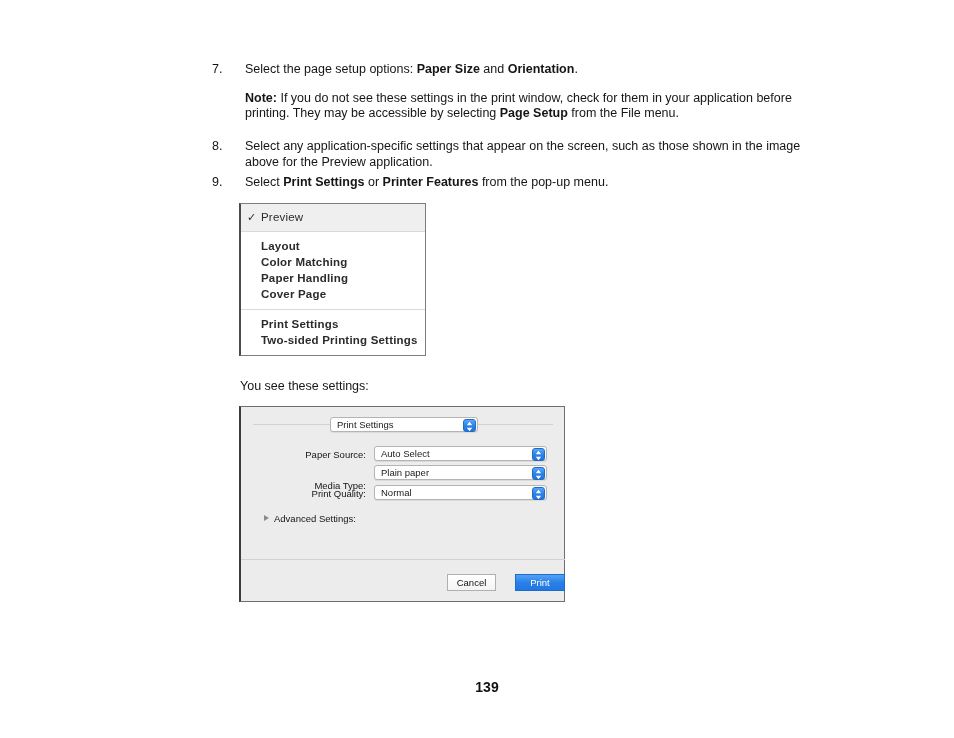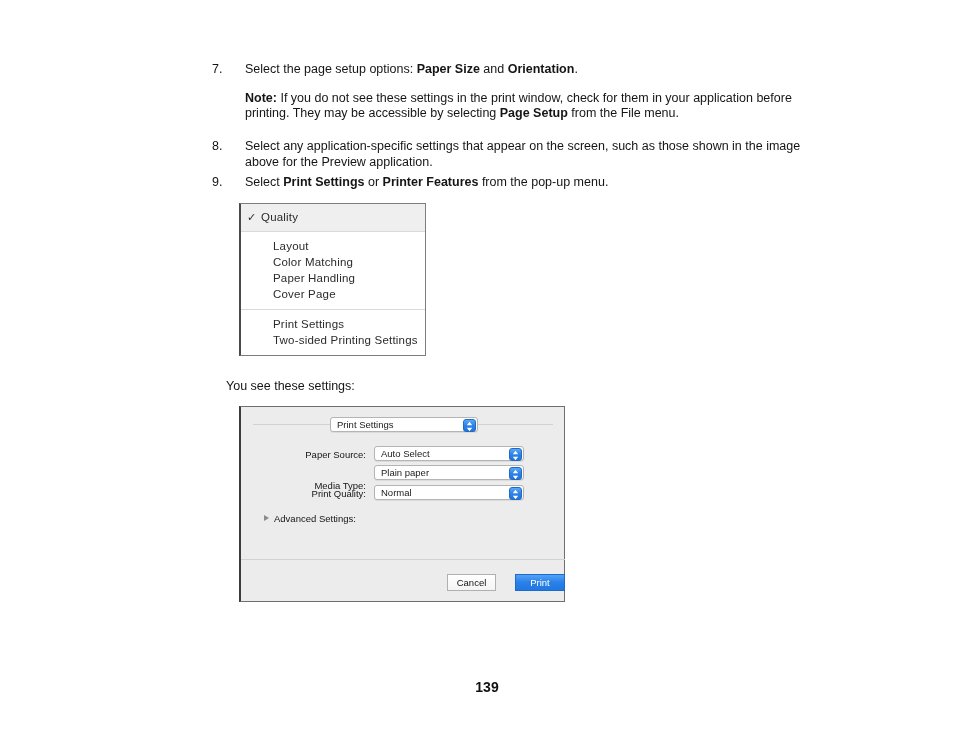--- a/index.html
+++ b/index.html
@@ -59,38 +59,39 @@
     box-sizing: border-box;
     font-size: 11.5px;
     color: #2b2b2b;
   }
   .pm-head {
     background: #efefef;
     padding: 5px 0 6px 0;
     border-bottom: 1px solid #d9d9d9;
   }
   .pm-group {
-    padding: 6px 0 7px 12px;
+    padding: 6px 0 7px 0;
+    font-weight: bold;
   }
   .pm-group.divided { border-top: 1px solid #d9d9d9; }
   .pm-item {
     padding: 2px 0 2px 20px;
     white-space: nowrap;
     letter-spacing: 0.2px;
   }
   .pm-item .check {
     position: absolute;
     margin-left: -14px;
     font-size: 11px;
   }
 
   
   .caption {
     position: absolute;
-    left: 226px;
+    left: 240px;
     top: 379px;
     font-size: 12.5px;
     color: #151515;
     text-align: right;
   }
 
   
   .print-dialog {
     position: absolute;
     left: 239px;
@@ -149,21 +150,21 @@
 
   .row-label {
     position: absolute;
     text-align: right;
     width: 120px;
     font-size: 9.5px;
     color: #141414;
   }
   .row-sel {
     left: 133px;
-    width: 150px;
+    width: 173px;
   }
 
   .adv {
     position: absolute;
     left: 23px;
     top: 106px;
     font-size: 9.5px;
     color: #141414;
   }
   .adv .tri {
@@ -250,21 +251,21 @@
       <p><span>Select </span><b>Print Settings</b><span> or </span><b>Printer Features</b><span> from the pop-up menu.</span></p>
     </span>
   </div>
 
 </div>
 
 <div class="popup-menu">
   <div class="pm-head">
     <div class="pm-item">
       <span class="check">✓</span>
-      <span>Quality</span>
+      <span>Preview</span>
     </div>
   </div>
   <div class="pm-group">
     <div class="pm-item"><span>Layout</span></div>
     <div class="pm-item"><span>Color Matching</span></div>
     <div class="pm-item"><span>Paper Handling</span></div>
     <div class="pm-item"><span>Cover Page</span></div>
   </div>
   <div class="pm-group divided">
     <div class="pm-item"><span>Print Settings</span></div>

